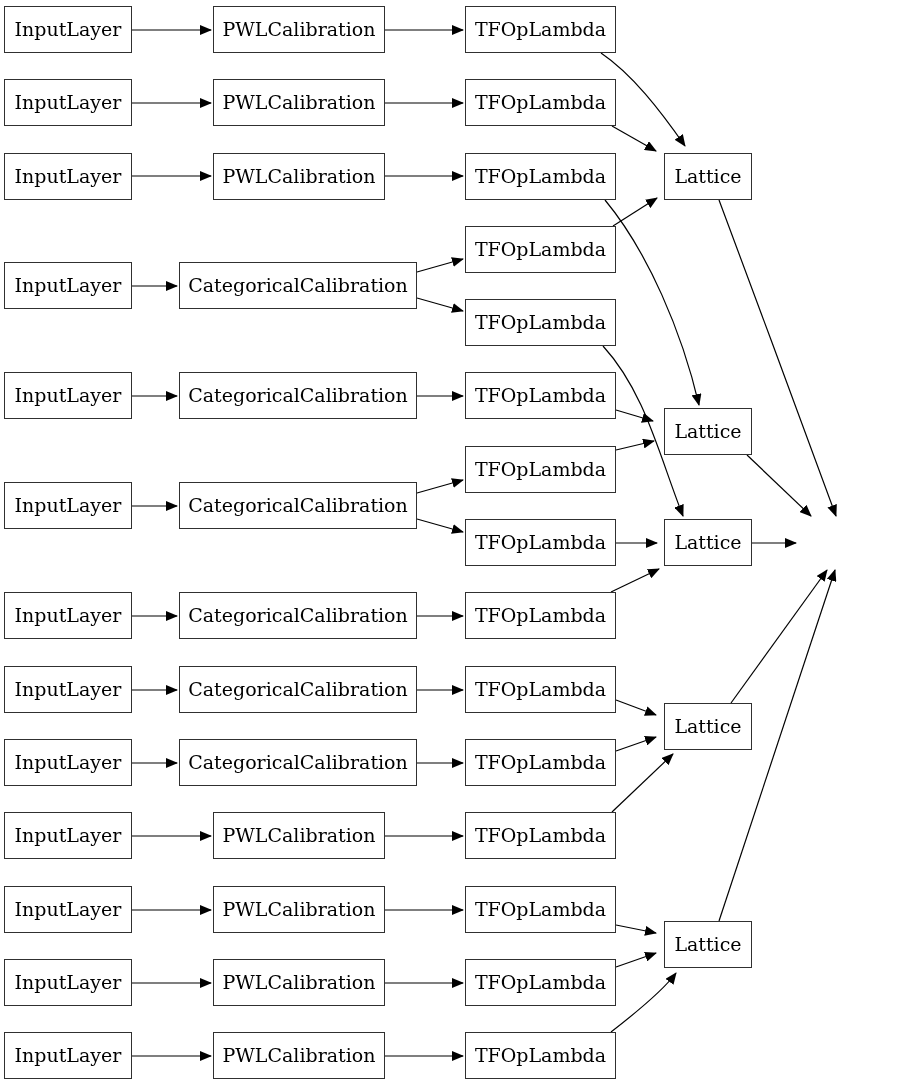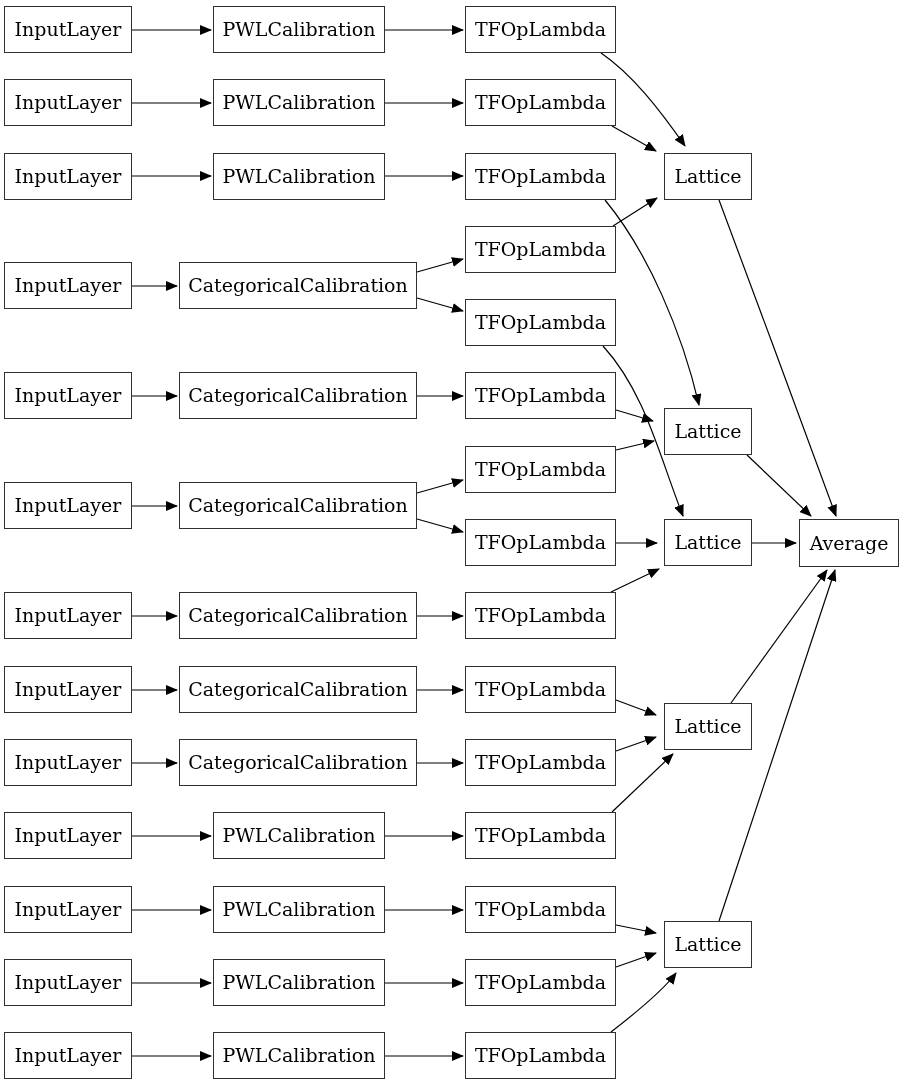--- a/index.html
+++ b/index.html
@@ -125,15 +125,14 @@
       <div class="node" style="left: 465px; top: 739px; width: 151px; height: 47px;">TFOpLambda</div>
       <div class="node" style="left: 465px; top: 812px; width: 151px; height: 47px;">TFOpLambda</div>
       <div class="node" style="left: 465px; top: 886px; width: 151px; height: 47px;">TFOpLambda</div>
       <div class="node" style="left: 465px; top: 959px; width: 151px; height: 47px;">TFOpLambda</div>
       <div class="node" style="left: 465px; top: 1032px; width: 151px; height: 47px;">TFOpLambda</div>
       <div class="node" style="left: 664px; top: 153px; width: 88px; height: 47px;">Lattice</div>
       <div class="node" style="left: 664px; top: 408px; width: 88px; height: 47px;">Lattice</div>
       <div class="node" style="left: 664px; top: 519px; width: 88px; height: 47px;">Lattice</div>
       <div class="node" style="left: 664px; top: 703px; width: 88px; height: 47px;">Lattice</div>
       <div class="node" style="left: 664px; top: 921px; width: 88px; height: 47px;">Lattice</div>
-      <div class="node" style="left: 799px; top: 519px; width: 100px; height: 48px;">Average</div>
     </div>
 </div>
 
 </body></html>

